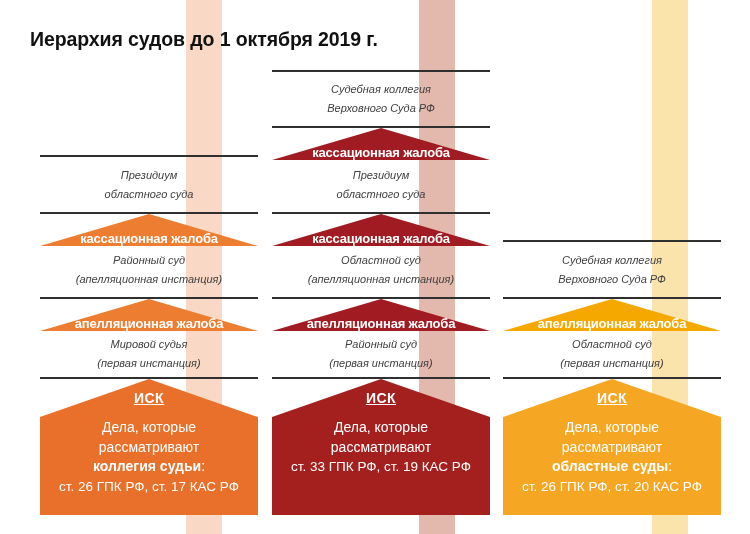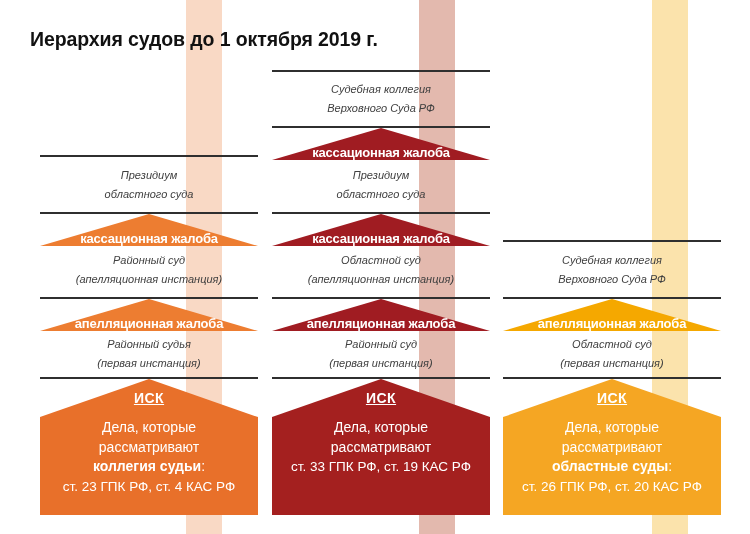--- a/index.html
+++ b/index.html
@@ -215,34 +215,34 @@
   <div class="rule left" style="top:297px;"></div>
 
   <div class="chev col-left" style="top:299px;">
     <svg viewBox="0 0 218 34" preserveAspectRatio="none" aria-hidden="true">
       <polygon points="109,0 218,32 0,32" fill="#ED7D31"></polygon>
     </svg>
     <span class="cap">апелляционная жалоба</span>
   </div>
 
   <div class="level col-left" style="top:335px;">
-    <span class="ln">Районный судья</span>
+    <span class="ln">Мировой судья</span>
     <span class="ln">(первая инстанция)</span>
   </div>
   <div class="rule left" style="top:377px;"></div>
 
   <div class="house col-left" style="top:379px;">
     <div class="shape" style="background:#E8702A;"></div>
     <div class="content">
       <div class="isk">ИСК</div>
       <div class="body">
         <span class="ln">Дела, которые</span>
         <span class="ln">рассматривают</span>
         <span class="ln"><span class="strong">коллегия судьи</span><span>:</span></span>
-        <span class="ln art">ст. 23 ГПК РФ, ст. 4 КАС РФ</span>
+        <span class="ln art">ст. 26 ГПК РФ, ст. 17 КАС РФ</span>
       </div>
     </div>
   </div>
 
   <div class="rule right" style="top:240px;"></div>
   <div class="level col-right" style="top:251px;">
     <span class="ln">Судебная коллегия</span>
     <span class="ln">Верховного Суда РФ</span>
   </div>
   <div class="rule right" style="top:297px;"></div>

